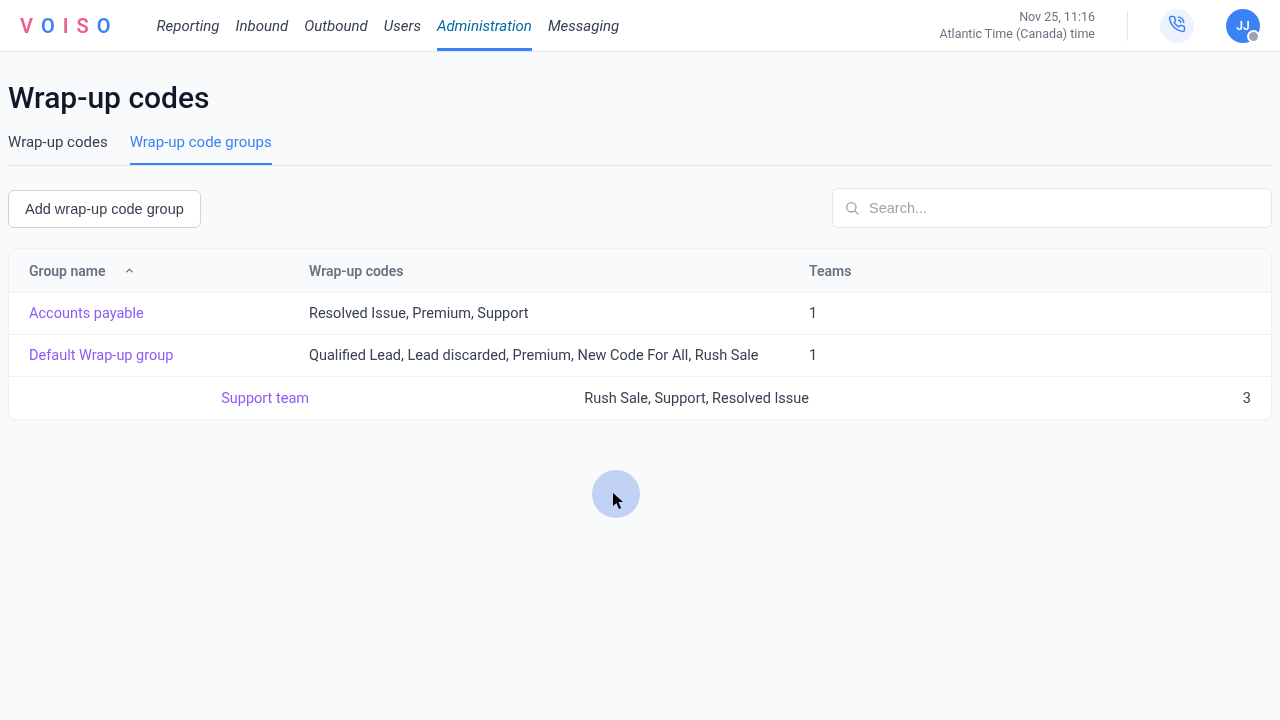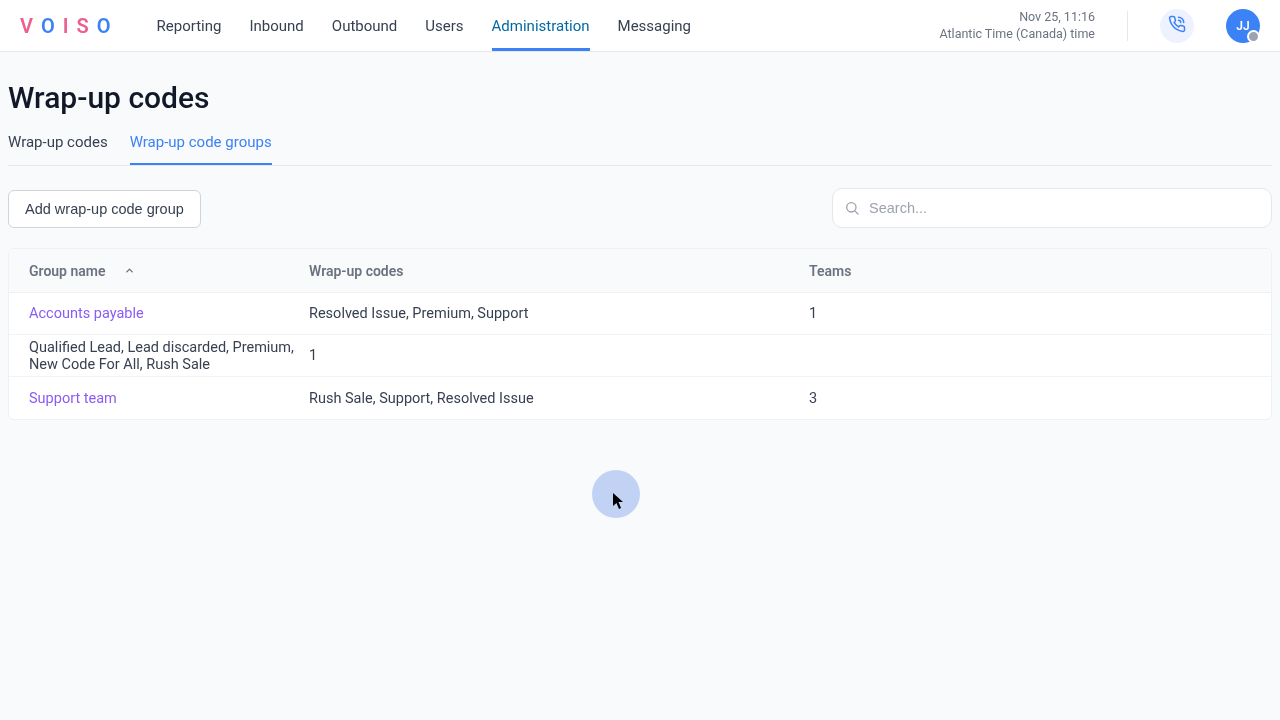--- a/index.html
+++ b/index.html
@@ -29,21 +29,22 @@
     font-weight: 600;
     font-size: 20px;
     letter-spacing: 6px;
     color: #ec5f8f;
   }
   .logo .o { color: #3b82f6; }
   .nav {
     display: flex;
     align-items: stretch;
     height: 100%;
-    gap: 28px;
+    gap: 16px;
+    font-style: italic;
   }
   .nav-item {
     display: flex;
     align-items: center;
     font-size: 15px;
     color: #374151;
     cursor: pointer;
     border-bottom: 3px solid transparent;
     padding-top: 3px;
   }
@@ -154,21 +155,21 @@
   .search-wrap svg {
     position: absolute;
     left: 12px;
     top: 50%;
     transform: translateY(-50%);
   }
   .search-input {
     width: 100%;
     height: 40px;
     border: 1px solid #e5e7eb;
-    border-radius: 10px;
+    border-radius: 5px;
     padding: 0 12px 0 36px;
     font-size: 14.5px;
     color: #374151;
     background: #fff;
   }
   .search-input::placeholder { color: #9ca3af; }
 
   
   .table {
     width: 100%;
@@ -194,21 +195,21 @@
   .th {
     display: flex;
     align-items: center;
     gap: 18px;
   }
   .trow {
     height: 42px;
     border-bottom: 1px solid #f1f3f5;
     font-size: 14.5px;
   }
-  .trow:last-child { border-bottom: none; }
+  .trow:last-child { border-bottom: none; text-align: right; }
   .link { color: #8b5cf6; cursor: pointer; }
   .cell { color: #374151; }
 
   
   .cursor-dot {
     position: absolute;
     left: 592px;
     top: 470px;
     width: 48px;
     height: 48px;
@@ -299,20 +300,21 @@
         <span>Teams</span>
       </div>
     </div>
 
     <div class="trow">
       <div class="link">Accounts payable</div>
       <div class="cell">Resolved Issue, Premium, Support</div>
       <div class="cell">1</div>
     </div>
     <div class="trow">
+      <div class="link">Default Wrap-up group</div>
       <div class="cell">Qualified Lead, Lead discarded, Premium, New Code For All, Rush Sale</div>
       <div class="cell">1</div>
     </div>
     <div class="trow">
       <div class="link">Support team</div>
       <div class="cell">Rush Sale, Support, Resolved Issue</div>
       <div class="cell">3</div>
     </div>
   </div>
 </div>

